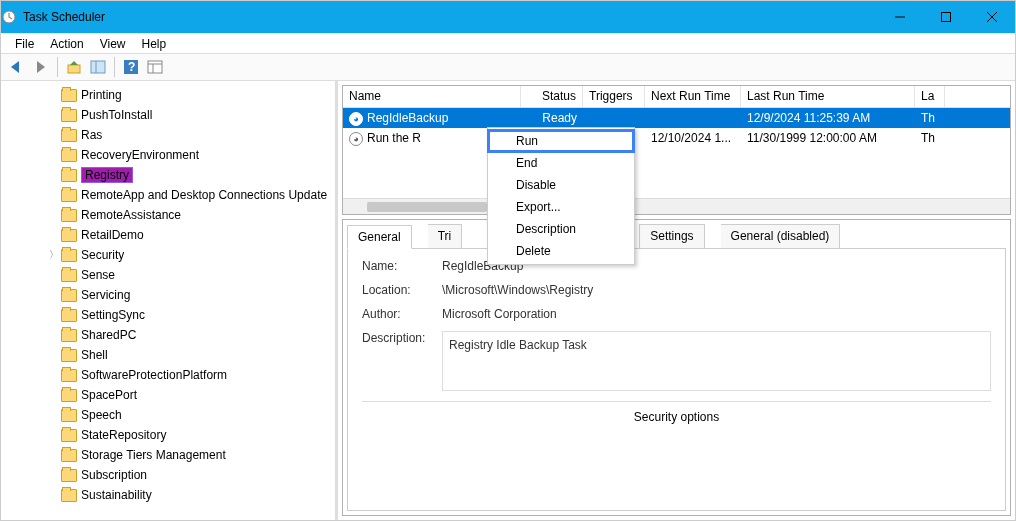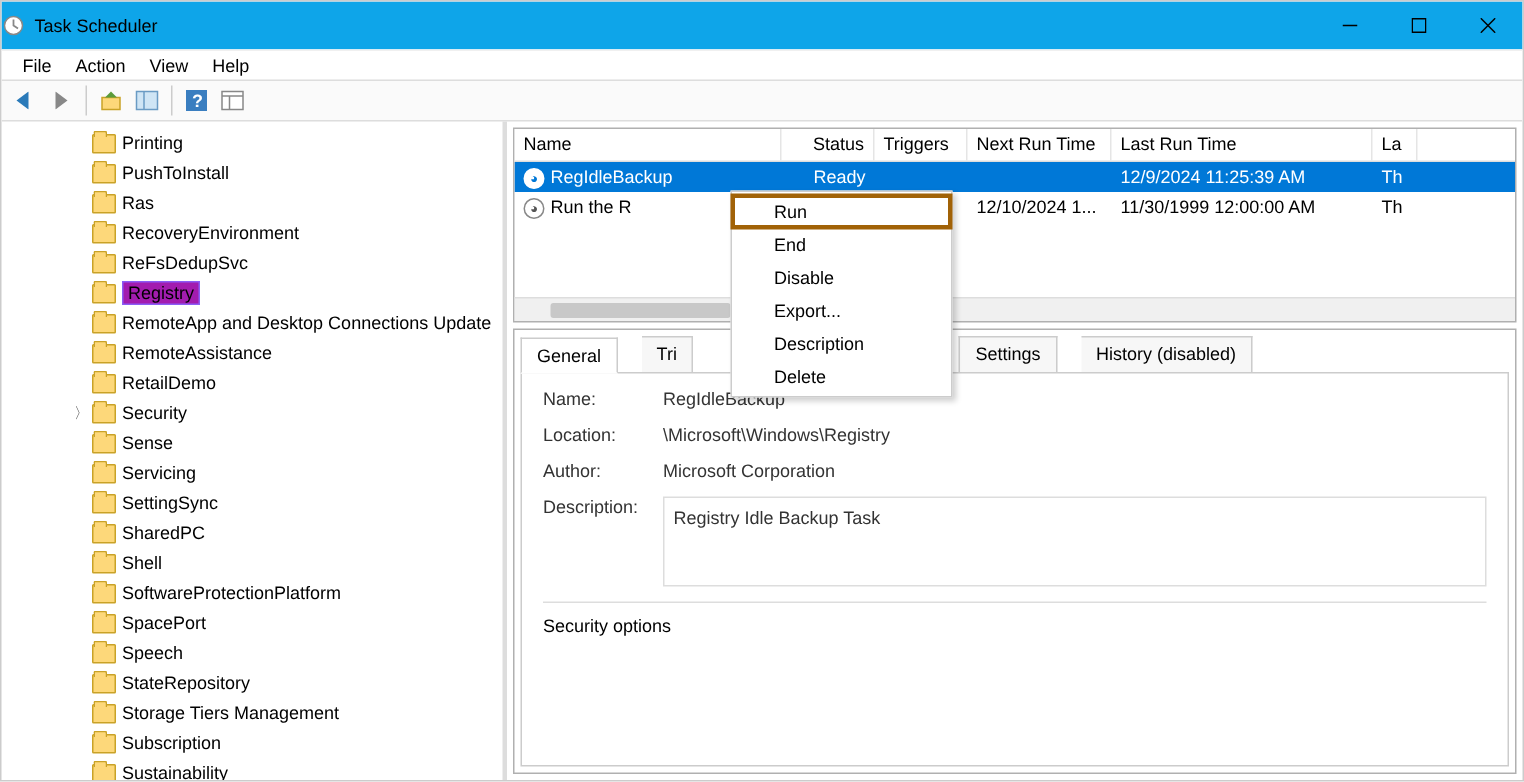--- a/index.html
+++ b/index.html
@@ -35,24 +35,24 @@
 .hscroll{height:16px;background:#f0f0f0;border-top:1px solid #ddd;display:flex;align-items:center;padding:0 4px;}
 .details-pane { flex:1; border:1px solid #b0b0b0; margin:0 4px 4px; display:flex; flex-direction:column; min-height:0;}
 .tabs { display:flex; padding:4px 4px 0; gap:16px;}
 .tab { padding:4px 10px; border:1px solid #ccc; border-bottom:none; background:#f7f7f7; cursor:pointer; font-size:12px;}
 .tab.active { background:#fff; border-bottom:1px solid #fff; position:relative; top:1px;}
 .tab-content { flex:1; border:1px solid #ccc; padding:10px 14px; margin:0 4px 4px; overflow:auto;}
 .form-row { display:flex; margin-bottom:10px; align-items:flex-start;}
 .form-label { width:80px; color:#333;}
 .form-value { flex:1; color:#333;}
 .desc-box { border:1px solid #ddd; padding:6px; min-height:60px;}
-.sec-opts { margin-top:4px;}
+.sec-opts { margin-top:4px;text-align:center;}
 .context-menu { position:absolute; background:#fff; border:1px solid #ccc; box-shadow:2px 2px 4px rgba(0,0,0,.2); width:148px; z-index:100; padding:2px 0;}
 .ctx-item { padding:4px 28px 4px 28px; cursor:pointer; font-size:12px;}
-.ctx-item.highlighted { border:3px solid #a16207; margin:-1px; padding:2px 26px;}
+.ctx-item.highlighted { border:3px solid #3b82f6; margin:-1px; padding:2px 26px;}
 .col-name{width:178px;} .col-status{width:62px;text-align:right;} .col-triggers{width:62px;} .col-next{width:96px;} .col-last{width:174px;} .col-la{width:30px;}
 </style>
 </head>
 <body>
 
 <div class="titlebar">
   <span class="app-icon">
     <svg width="16" height="16" viewBox="0 0 16 16">
         <circle cx="8" cy="8" r="6" fill="#fff" stroke="#888"></circle>
         <path d="M8 4 L8 8 L11 10" stroke="#888" fill="none" stroke-width="1.2"></path>
@@ -137,24 +137,20 @@
         <span class="folder-icon"></span>
         <span class="">PushToInstall</span>
       </div>
       <div class="tree-item">
         <span class="folder-icon"></span>
         <span class="">Ras</span>
       </div>
       <div class="tree-item">
         <span class="folder-icon"></span>
         <span class="">RecoveryEnvironment</span>
-      </div>
-      <div class="tree-item">
-        <span class="folder-icon"></span>
-        <span class="">ReFsDedupSvc</span>
       </div>
       <div class="tree-item selected">
         <span class="folder-icon"></span>
         <span class="label-bg">Registry</span>
       </div>
       <div class="tree-item">
         <span class="folder-icon"></span>
         <span class="">RemoteApp and Desktop Connections Update</span>
       </div>
       <div class="tree-item">
@@ -252,21 +248,21 @@
       <div class="hscroll">
           <div style="width:120px;height:10px;background:#c8c8c8;border-radius:2px;margin-left:20px;"></div>
         </div>
     </div>
 
     <div class="details-pane">
       <div class="tabs">
         <div class="tab active">General</div>
         <div class="tab" style="border-left:none;">Tri</div>
         <div class="tab" style="margin-left:161px;">Settings</div>
-        <div class="tab" style="border-left:none;">History (disabled)</div>
+        <div class="tab" style="border-left:none;">General (disabled)</div>
       </div>
       <div class="tab-content">
         <div class="form-row">
           <div class="form-label">Name:</div>
           <div class="form-value">RegIdleBackup</div>
         </div>
         <div class="form-row">
           <div class="form-label">Location:</div>
           <div class="form-value">\Microsoft\Windows\Registry</div>
         </div>

